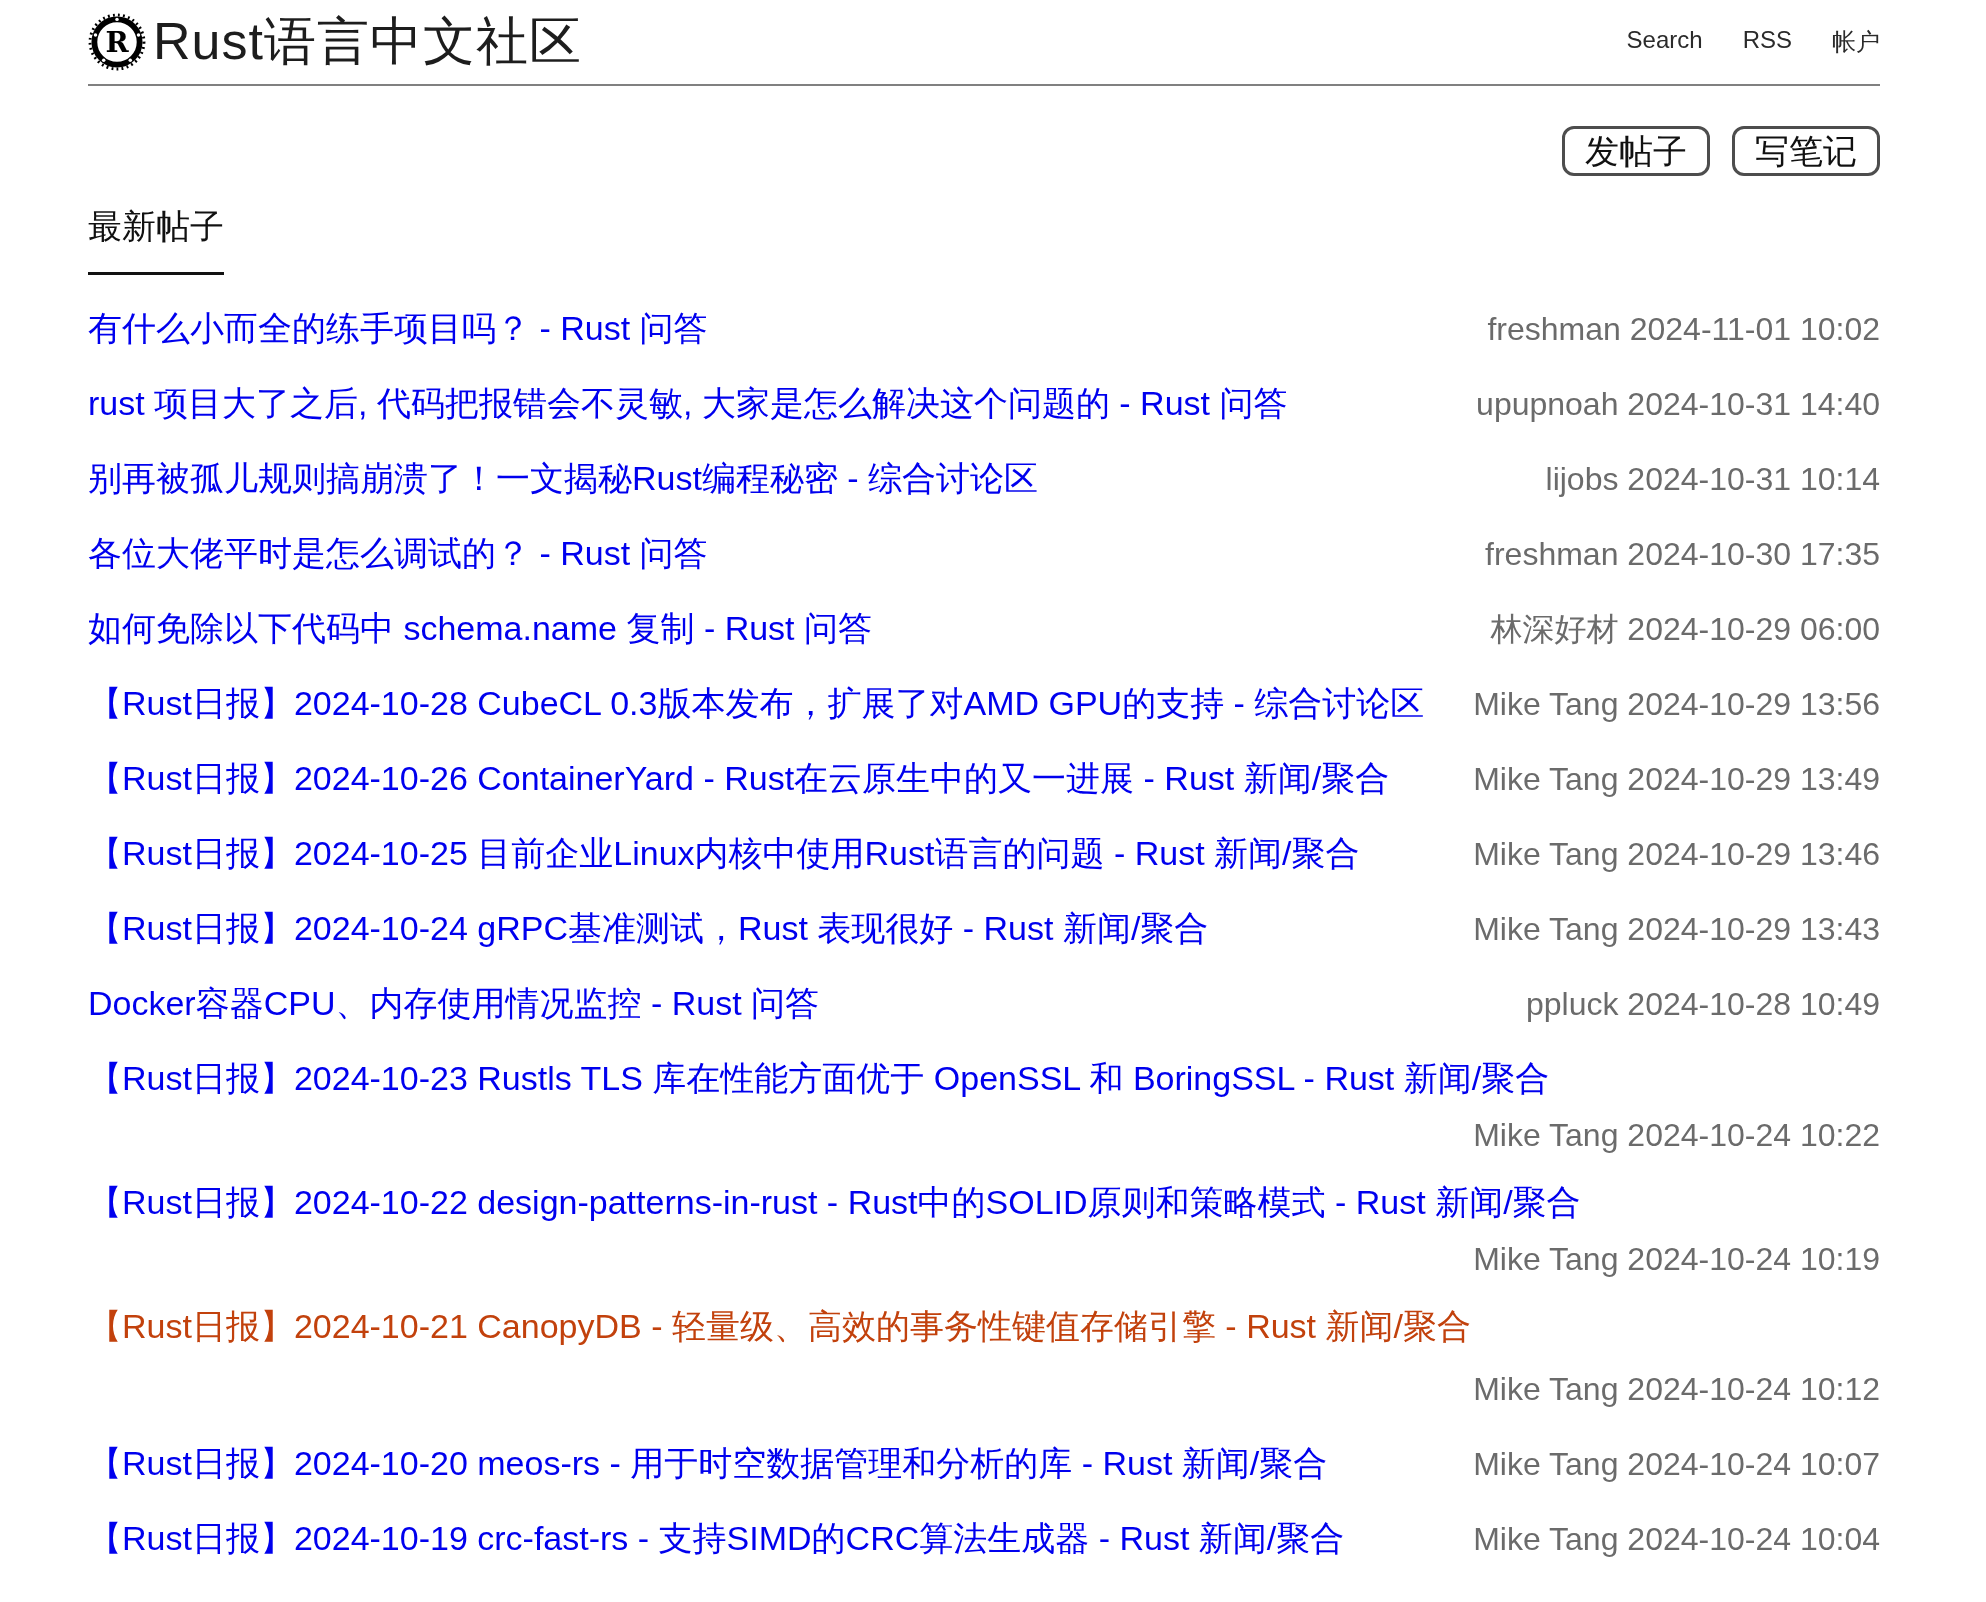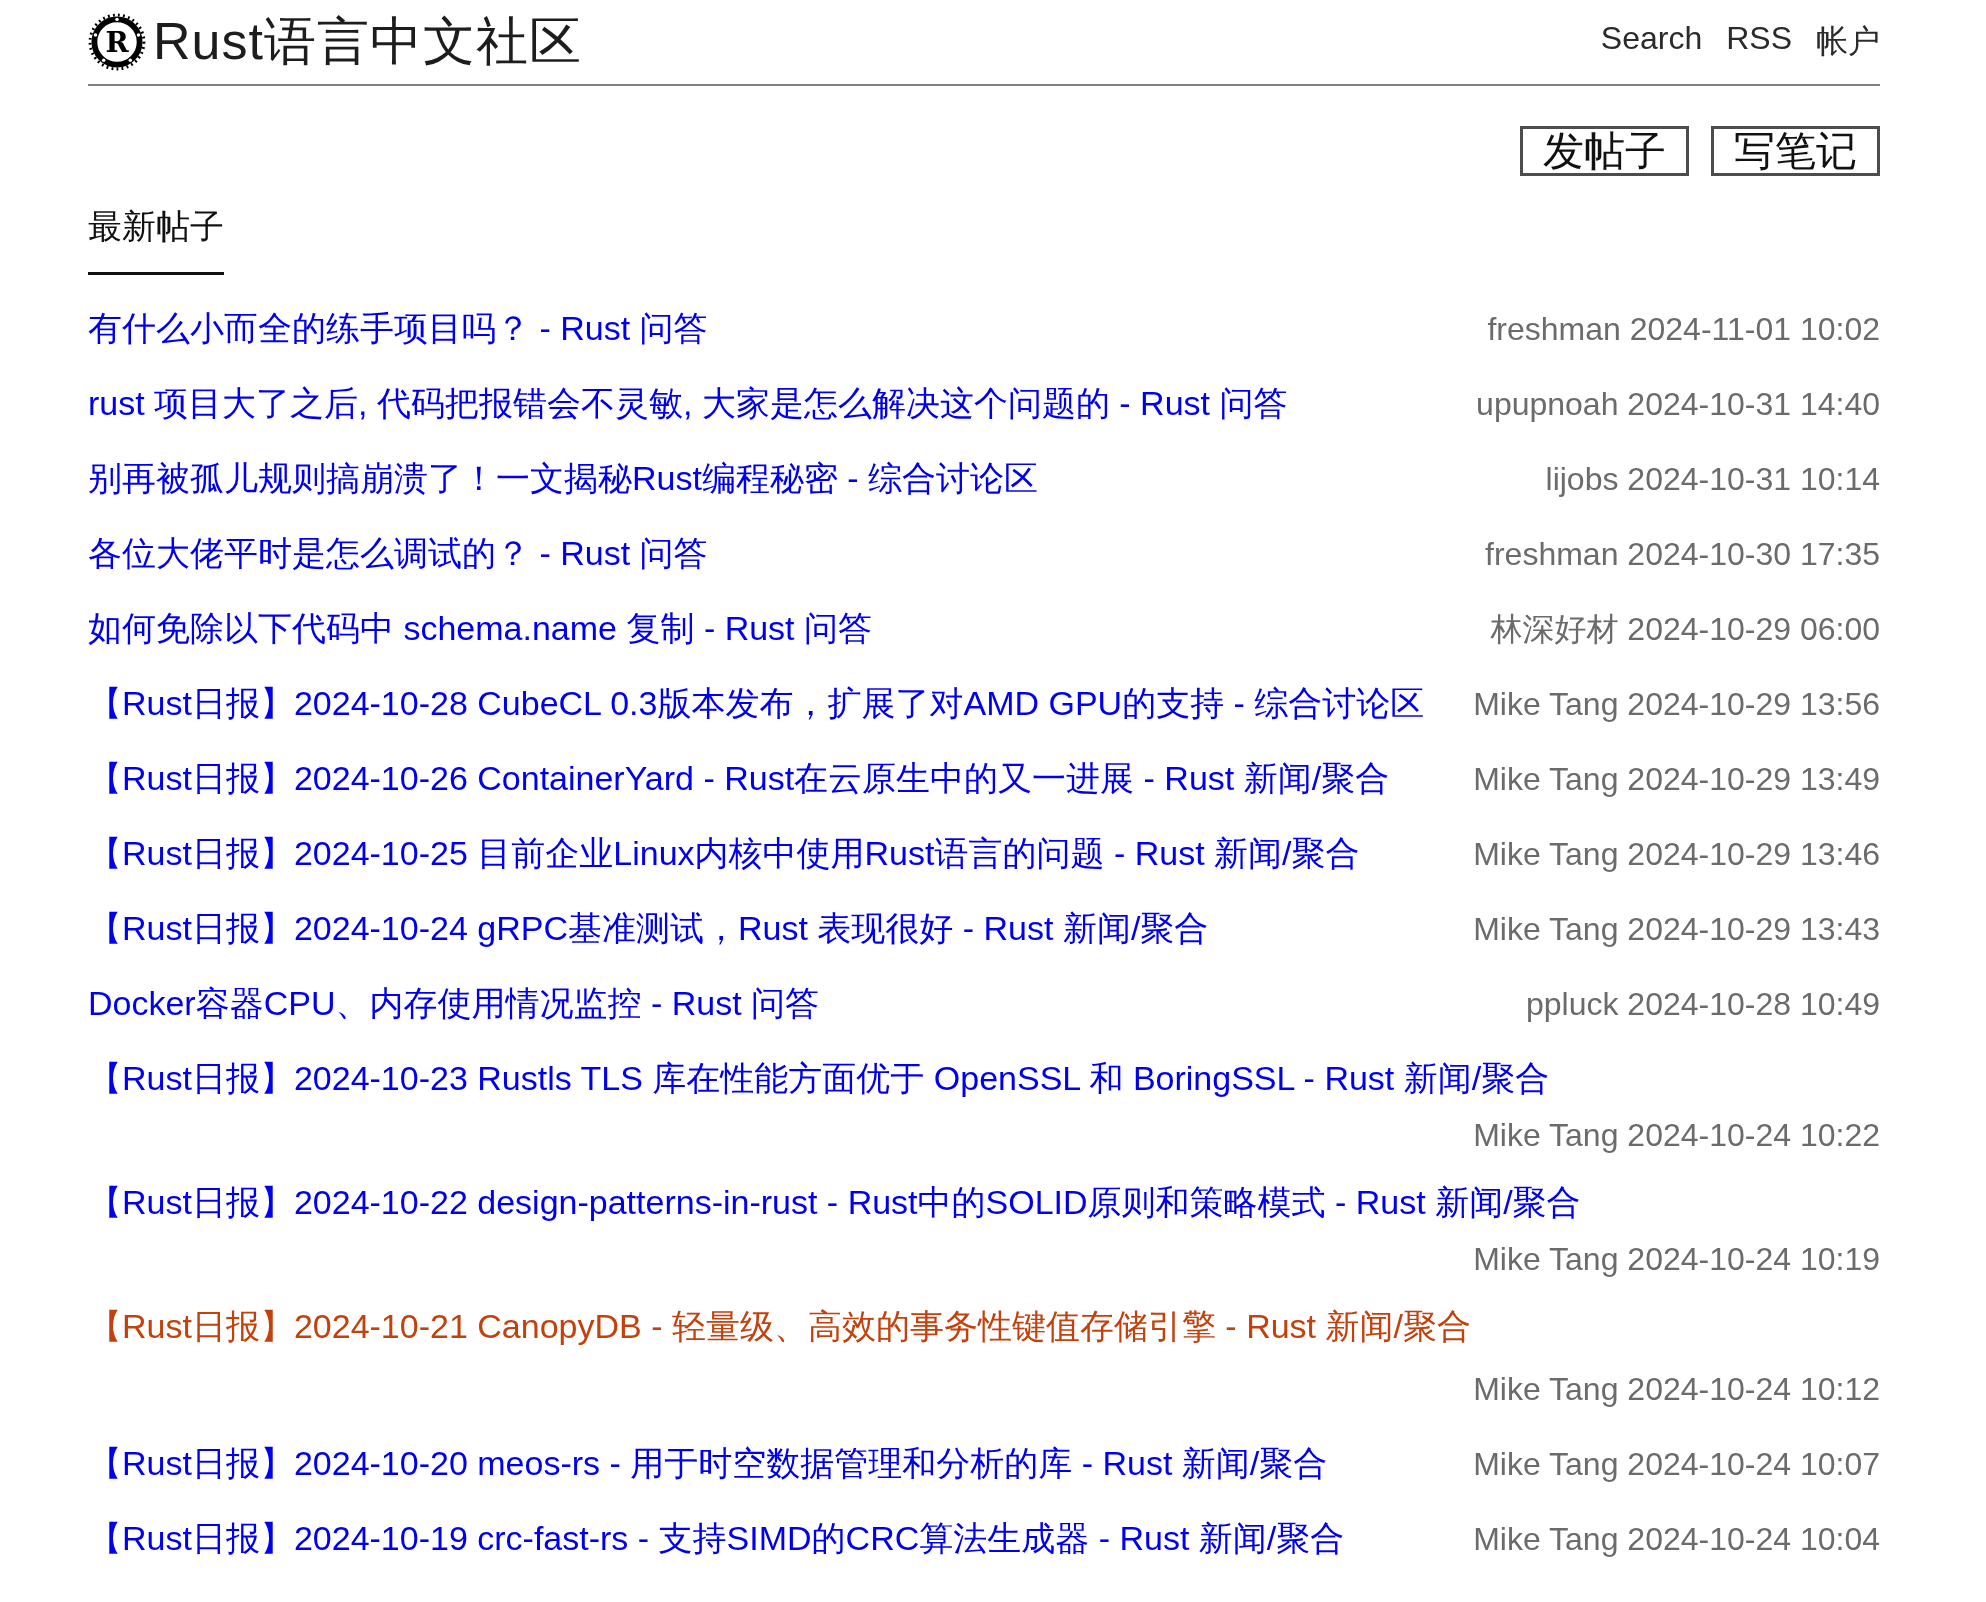--- a/index.html
+++ b/index.html
@@ -33,43 +33,43 @@
   .logo-link svg { display: block; }
   .site-title {
     font-size: 52px;
     color: #1d1d1d;
     margin-left: 7px;
     letter-spacing: 1px;
   }
   .nav {
     margin-left: auto;
     display: flex;
-    gap: 24px;
-    font-size: 32px;
+    gap: 40px;
+    font-size: 24px;
   }
   .nav a {
     color: #2b2b2b;
     text-decoration: none;
     cursor: pointer;
   }
   
   .actions {
     margin-top: 40px;
     display: flex;
     justify-content: flex-end;
     gap: 22px;
   }
   .btn {
     font-family: inherit;
-    font-size: 41px;
+    font-size: 34px;
     line-height: 42px;
     color: #111111;
     background: #ffffff;
     border: 3px solid #4d4d4d;
-    border-radius: 0;
+    border-radius: 12px;
     padding: 1px 20px;
     cursor: pointer;
     text-align: right;
   }
   
   .section-heading-wrap { margin-top: 28px; }
   .section-heading {
     display: inline-block;
     font-size: 34px;
     font-weight: 400;

